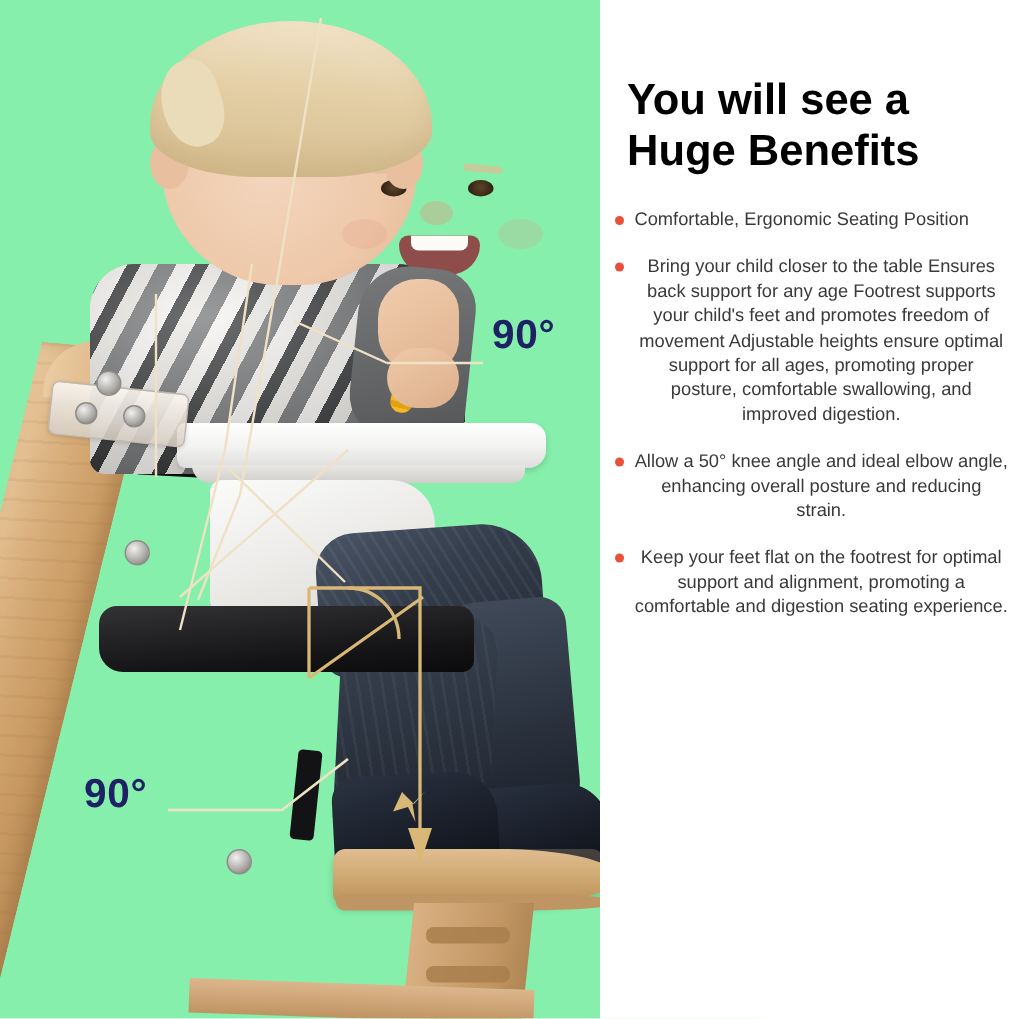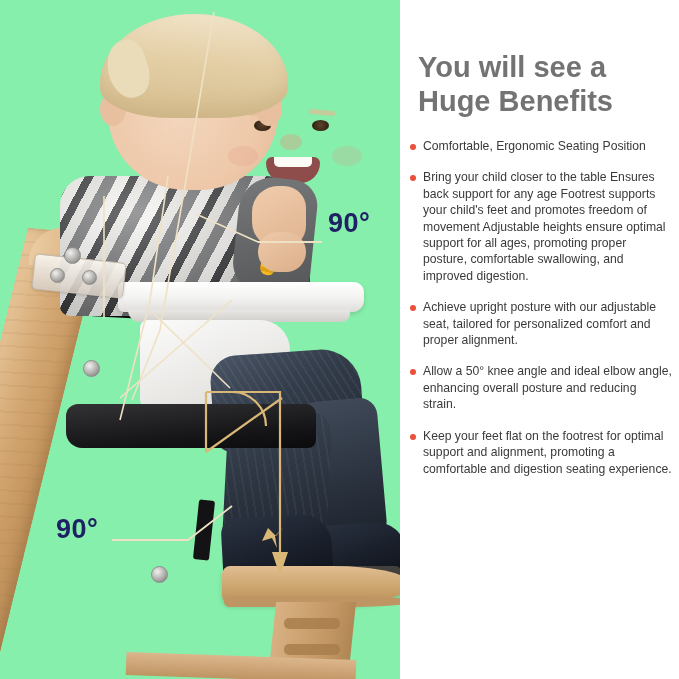--- a/index.html
+++ b/index.html
@@ -131,22 +131,22 @@
   
   .overlay{position:absolute;left:0;top:0;width:400px;height:679px;pointer-events:none;}
 
   .ang{position:absolute;font-weight:bold;color:#1E2264;letter-spacing:.5px;}
   .ang.top{left:328px;top:208px;font-size:27px;}
   .ang.bot{left:56px;top:514px;font-size:27px;}
 
   
   .panel{position:absolute;left:400px;top:0;width:279px;height:679px;background:#fff;}
   .title{position:absolute;left:18px;top:50px;width:256px;
-        font-size:29px;line-height:34px;font-weight:bold;color:#737373;}
-  .bullets{position:absolute;left:4px;top:138px;width:268px;}
+        font-size:29px;line-height:34px;font-weight:bold;color:#000000;}
+  .bullets{position:absolute;left:4px;top:138px;width:268px;text-align:center;}
   .bullet{display:flex;margin-bottom:15px;}
   .dot{flex:0 0 auto;width:6px;height:6px;border-radius:50%;background:#E8503A;
         margin:6px 7px 0 6px;}
   .btext{font-size:12.2px;line-height:16.4px;color:#3a3a3a;}
 </style>
 </head>
 <body>
 
 <div class="page">
 
@@ -248,24 +248,20 @@
       <div class="bullet">
         <span class="dot"></span>
         <span class="btext">Comfortable, Ergonomic Seating Position</span>
       </div>
 
       <div class="bullet">
         <span class="dot"></span>
         <span class="btext">Bring your child closer to the table Ensures back support for any age Footrest supports your child's feet and promotes freedom of movement Adjustable heights ensure optimal support for all ages, promoting proper posture, comfortable swallowing, and improved digestion.</span>
       </div>
 
-      <div class="bullet">
-        <span class="dot"></span>
-        <span class="btext">Achieve upright posture with our adjustable seat, tailored for personalized comfort and proper alignment.</span>
-      </div>
 
       <div class="bullet">
         <span class="dot"></span>
         <span class="btext">Allow a 50° knee angle and ideal elbow angle, enhancing overall posture and reducing strain.</span>
       </div>
 
       <div class="bullet">
         <span class="dot"></span>
         <span class="btext">Keep your feet flat on the footrest for optimal support and alignment, promoting a comfortable and digestion seating experience.</span>
       </div>

